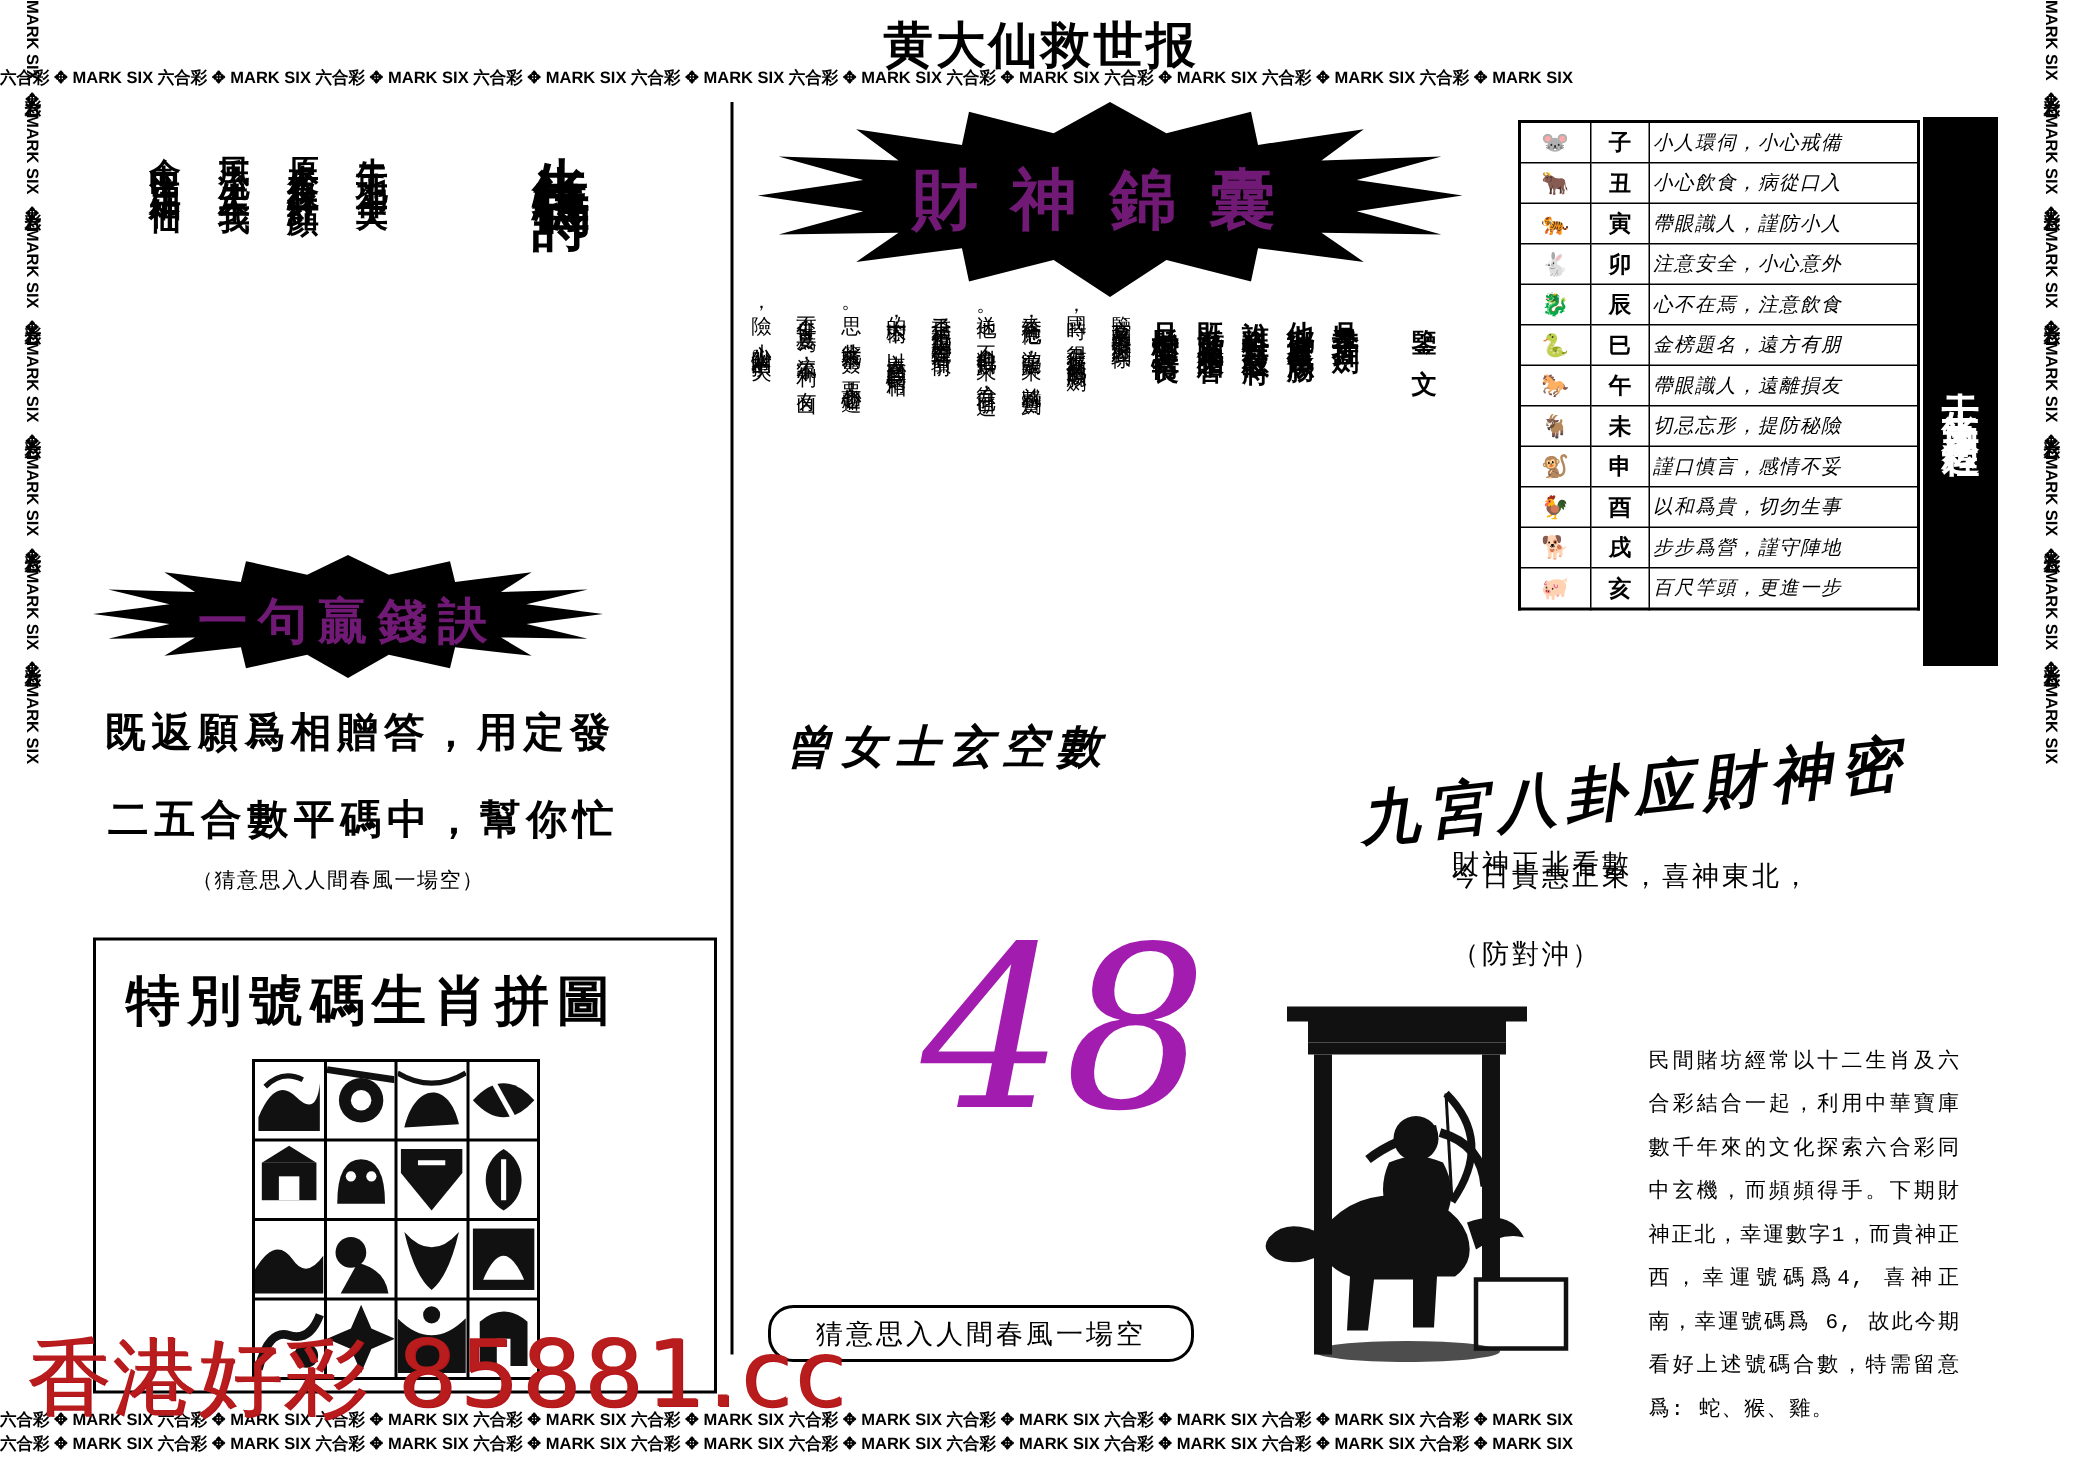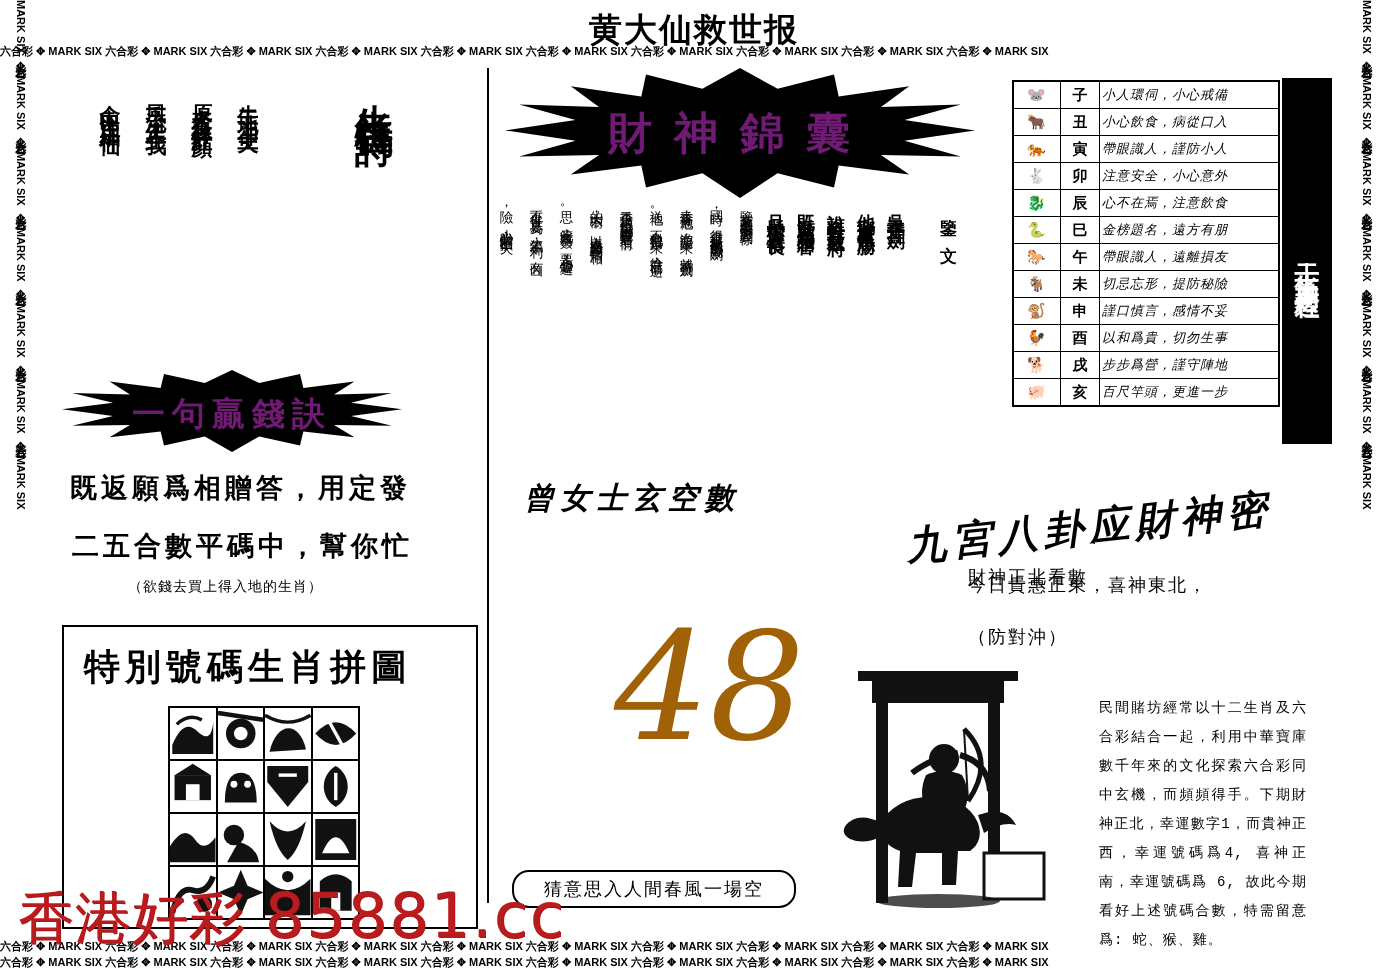--- a/index.html
+++ b/index.html
@@ -92,21 +92,21 @@
   .sig-zeng{
     position:absolute;top:478px;left:524px;
     font-family:"DejaVu Serif","Liberation Serif",serif;
     font-size:30px;font-weight:bold;letter-spacing:6px;
     font-style:italic;white-space:nowrap;
   }
   .bignum{
     position:absolute;top:612px;left:614px;
     font-family:"DejaVu Serif","Liberation Serif",serif;
     font-size:150px;font-style:italic;font-weight:300;
-    line-height:1;color:#a16207;
+    line-height:1;color:#a21caf;
   }
   .riddle{
     position:absolute;top:870px;left:512px;width:280px;height:34px;
     border:2px solid #000;border-radius:17px;
     font-family:"DejaVu Serif","Liberation Serif",serif;
     font-size:18px;display:flex;align-items:center;justify-content:center;
     letter-spacing:2px;white-space:nowrap;background:transparent;
   }
 
   .divider-v{position:absolute;width:2px;background:#000;}
@@ -189,21 +189,21 @@
     <div class="vcol">命中注定用神仙</div>
   </div>
 
   <div style="position:absolute;top:370px;left:62px;width:340px;height:82px;">
     <div class="star" style="left:0;top:0;width:340px;height:82px;"></div>
     <div class="star-label" style="top:22px;font-size:33px;letter-spacing:7px;">一句贏錢訣</div>
   </div>
 
   <div class="phrase-line" style="top:470px;left:70px;">既返願爲相贈答，用定發</div>
   <div class="phrase-line" style="top:528px;left:72px;">二五合數平碼中，幫你忙</div>
-  <div class="phrase-note" style="top:578px;left:128px;">（欲錢去買上得入地的生肖）</div>
+  <div class="phrase-note" style="top:578px;left:128px;">（猜意思入人間春風一場空）</div>
 
   <div class="boxed" style="top:625px;left:62px;width:412px;height:300px;"></div>
   <div class="box-title" style="top:643px;left:84px;">特別號碼生肖拼圖</div>
 
   <div class="puzzle-grid" style="top:706px;left:168px;width:188px;height:210px;">
     <div class="puzzle-cell">
         <svg viewBox="0 0 40 40">
           <path d="M2 30 Q12 6 24 18 T38 10 L38 38 L2 38Z" fill="#111"></path>
           <path d="M6 12 Q16 2 28 8" stroke="#111" stroke-width="3" fill="none"></path>
         </svg>

